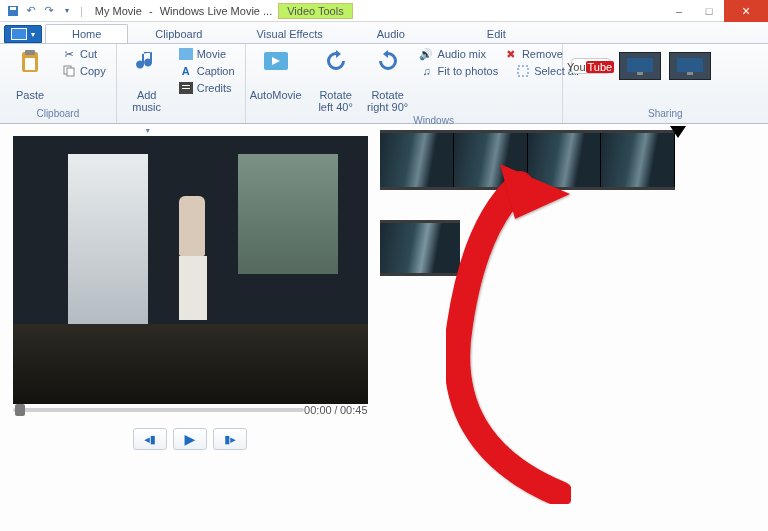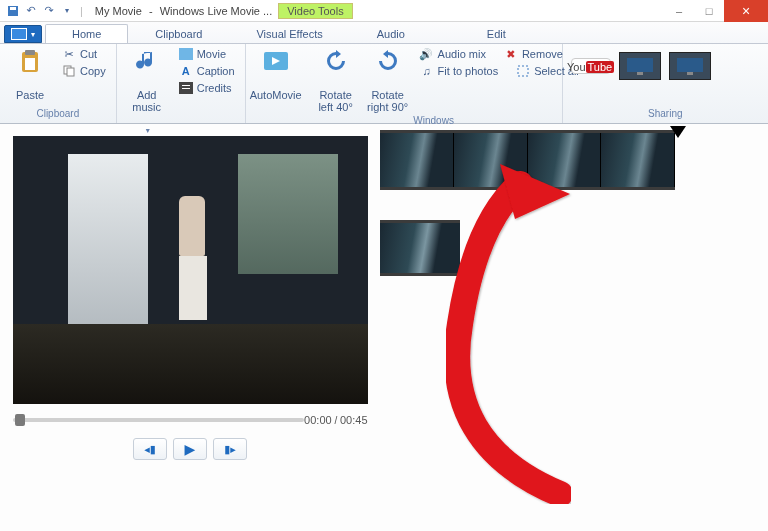--- a/index.html
+++ b/index.html
@@ -34,21 +34,21 @@
 .workspace{display:flex;height:407px;background:#fdfdfd}
 .preview-pane{width:380px;padding:12px 8px;display:flex;flex-direction:column;align-items:center}
 .preview{width:355px;height:268px;background:#1d232b;position:relative;overflow:hidden}
 .scene{position:absolute;inset:0}
 .window-light{position:absolute;top:18px;right:30px;width:100px;height:120px;background:linear-gradient(#8da595,#5e7568);opacity:.85}
 .fridge{position:absolute;left:55px;top:18px;width:80px;height:170px;background:linear-gradient(#e8ecee,#b5bcc1)}
 .figure{position:absolute;left:160px;top:60px;width:40px;height:130px}
 .figure .torso{width:26px;height:60px;background:#d9c9b8;border-radius:6px 6px 2px 2px;margin-left:6px}
 .figure .legs{width:28px;height:64px;background:#e9e6e0;margin-left:6px}
 .clutter{position:absolute;bottom:0;left:0;right:0;height:80px;background:linear-gradient(#2c2a23,#14120e)}
-.slider-row{width:355px;margin-top:10px;display:flex;align-items:center;}
+.slider-row{width:355px;display:flex;align-items:center;}
 .slider{flex:1;height:4px;background:#d0d0d0;border-radius:2px;position:relative}
 .slider .thumb{position:absolute;left:2px;top:-4px;width:10px;height:12px;background:#7a7a7a;border-radius:2px}
 .time{color:#555;font-size:10px}
 .controls{margin-top:12px;display:flex;gap:6px}
 .ctrl-btn{width:34px;height:22px;border:1px solid #c7cfd9;border-radius:3px;background:linear-gradient(#fff,#eef2f6);display:flex;align-items:center;justify-content:center;color:#1e6abf}
 .timeline-pane{flex:1;position:relative;padding:8px}
 .filmstrip{position:absolute;top:6px;left:0;width:295px;height:60px;background:#0e1216;border-top:3px solid #3b3b3b;border-bottom:3px solid #3b3b3b;display:flex}
 .frame{flex:1;background:linear-gradient(100deg,#1a2832,#2e4a55 40%,#6b8691 55%,#1a2832 70%);border-right:1px solid #000}
 .playhead{position:absolute;top:2px;left:290px;width:0;height:0;border-top:12px solid #000;border-left:8px solid transparent;border-right:8px solid transparent}
 .clip2{position:absolute;top:96px;left:0;width:80px;height:56px;background:#0e1216;border-top:3px solid #3b3b3b;border-bottom:3px solid #3b3b3b}

